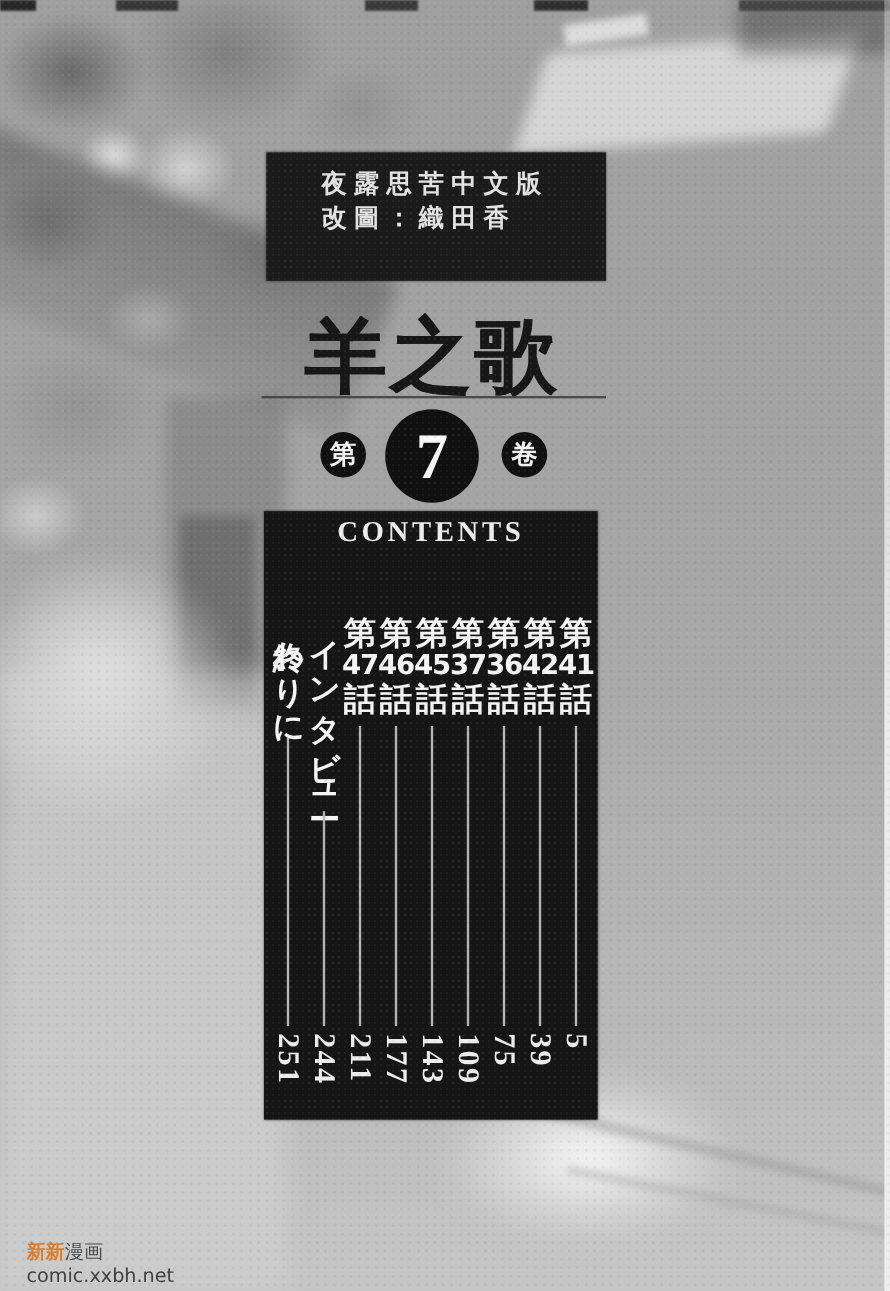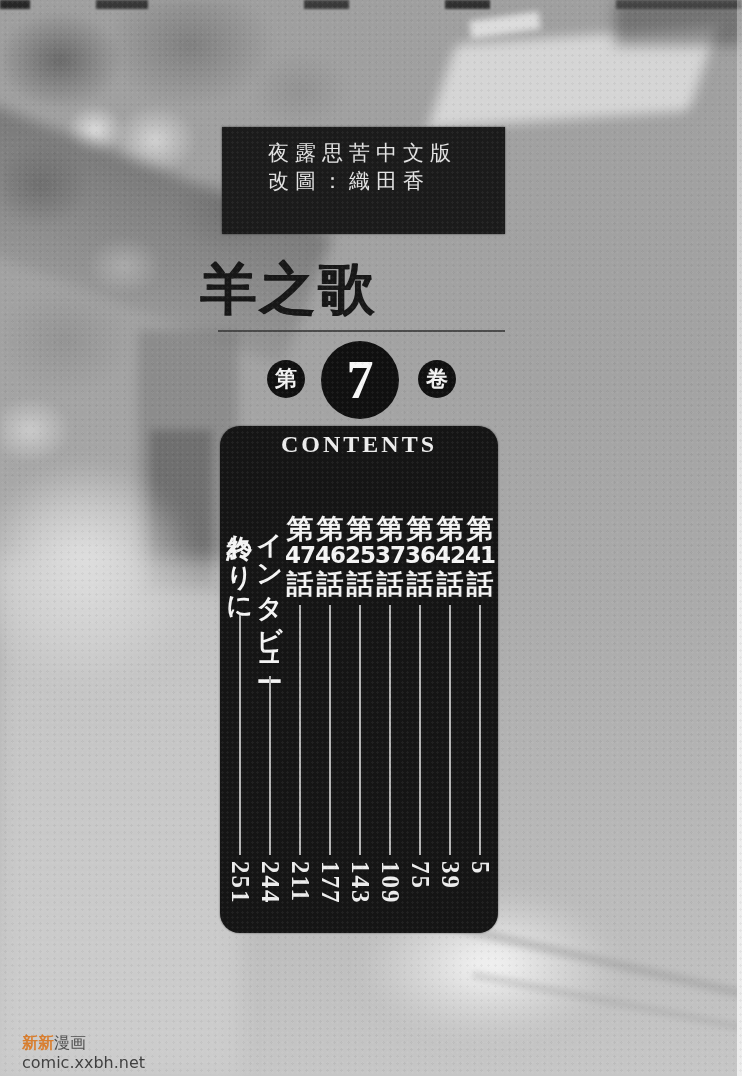--- a/index.html
+++ b/index.html
@@ -54,47 +54,47 @@
       radial-gradient(rgba(0,0,0,.09) 1px, transparent 1.3px);
     background-size:5px 5px, 7px 7px;
     background-position:0 0, 2px 3px;}
   
   .credit-box{
     position:absolute;left:222px;top:127px;width:283px;height:107px;
     background:#1b1b1b;color:#e3e3e3;
     font-family:"Liberation Serif", serif;
     font-size:21px;letter-spacing:6px;line-height:28px;
     padding:12px 0 0 46px;box-sizing:border-box;
-    box-shadow:0 0 2px rgba(0,0,0,.6);}
+    box-shadow:0 0 2px rgba(0,0,0,.6);font-weight:bold;}
   
   .main-title{
     position:absolute;left:200px;top:252px;width:320px;
-    text-align:left;color:#171717;
-    font-size:56px;font-weight:bold;letter-spacing:3px;
+    text-align:center;color:#171717;
+    font-size:68px;font-weight:bold;letter-spacing:3px;
     font-family:"DejaVu Sans", sans-serif;
     text-shadow:1px 0 0 #171717;}
   .divider{position:absolute;left:218px;top:330px;width:287px;height:2px;background:#3c3c3c;opacity:.85;}
   
   .vol-small{
     position:absolute;width:38px;height:38px;border-radius:50%;
     background:#101010;color:#f2f2f2;
     display:flex;align-items:center;justify-content:center;
     font-size:22px;font-weight:bold;}
   .vol-prefix{left:267px;top:360px;}
   .vol-suffix{left:418px;top:360px;}
   .vol-big{
     position:absolute;left:321px;top:341px;width:78px;height:78px;border-radius:50%;
     background:#101010;color:#f7f7f7;
     display:flex;align-items:center;justify-content:center;
     font-family:"Liberation Serif", serif;font-size:54px;font-weight:bold;}
   
   .contents-box{
     position:absolute;left:220px;top:426px;width:278px;height:507px;
     background:#151515;box-sizing:border-box;
-    box-shadow:0 0 2px rgba(0,0,0,.6);border-radius:20px;}
+    box-shadow:0 0 2px rgba(0,0,0,.6);}
   .contents-header{
     position:absolute;top:5px;left:0;right:0;text-align:center;
     color:#ececec;font-family:"Liberation Serif", serif;
     font-size:24px;font-weight:bold;letter-spacing:3px;}
   .toc-cols{
     position:absolute;left:5px;right:3px;top:89px;bottom:10px;
     display:flex;flex-direction:row-reverse;justify-content:space-between;}
   .toc-col{width:30px;height:100%;display:flex;flex-direction:column;align-items:center;}
   .toc-label{
     flex:none;color:#f4f4f4;font-weight:bold;
@@ -192,21 +192,21 @@
             <span>話</span>
           </div>
           <div class="leader"></div>
           <div class="pnum-area">
             <span class="pnum">109</span>
           </div>
         </div>
         <div class="toc-col">
           <div class="toc-label">
             <span>第</span>
-            <span class="num">25</span>
+            <span class="num">45</span>
             <span>話</span>
           </div>
           <div class="leader"></div>
           <div class="pnum-area">
             <span class="pnum">143</span>
           </div>
         </div>
         <div class="toc-col">
           <div class="toc-label">
             <span>第</span>

